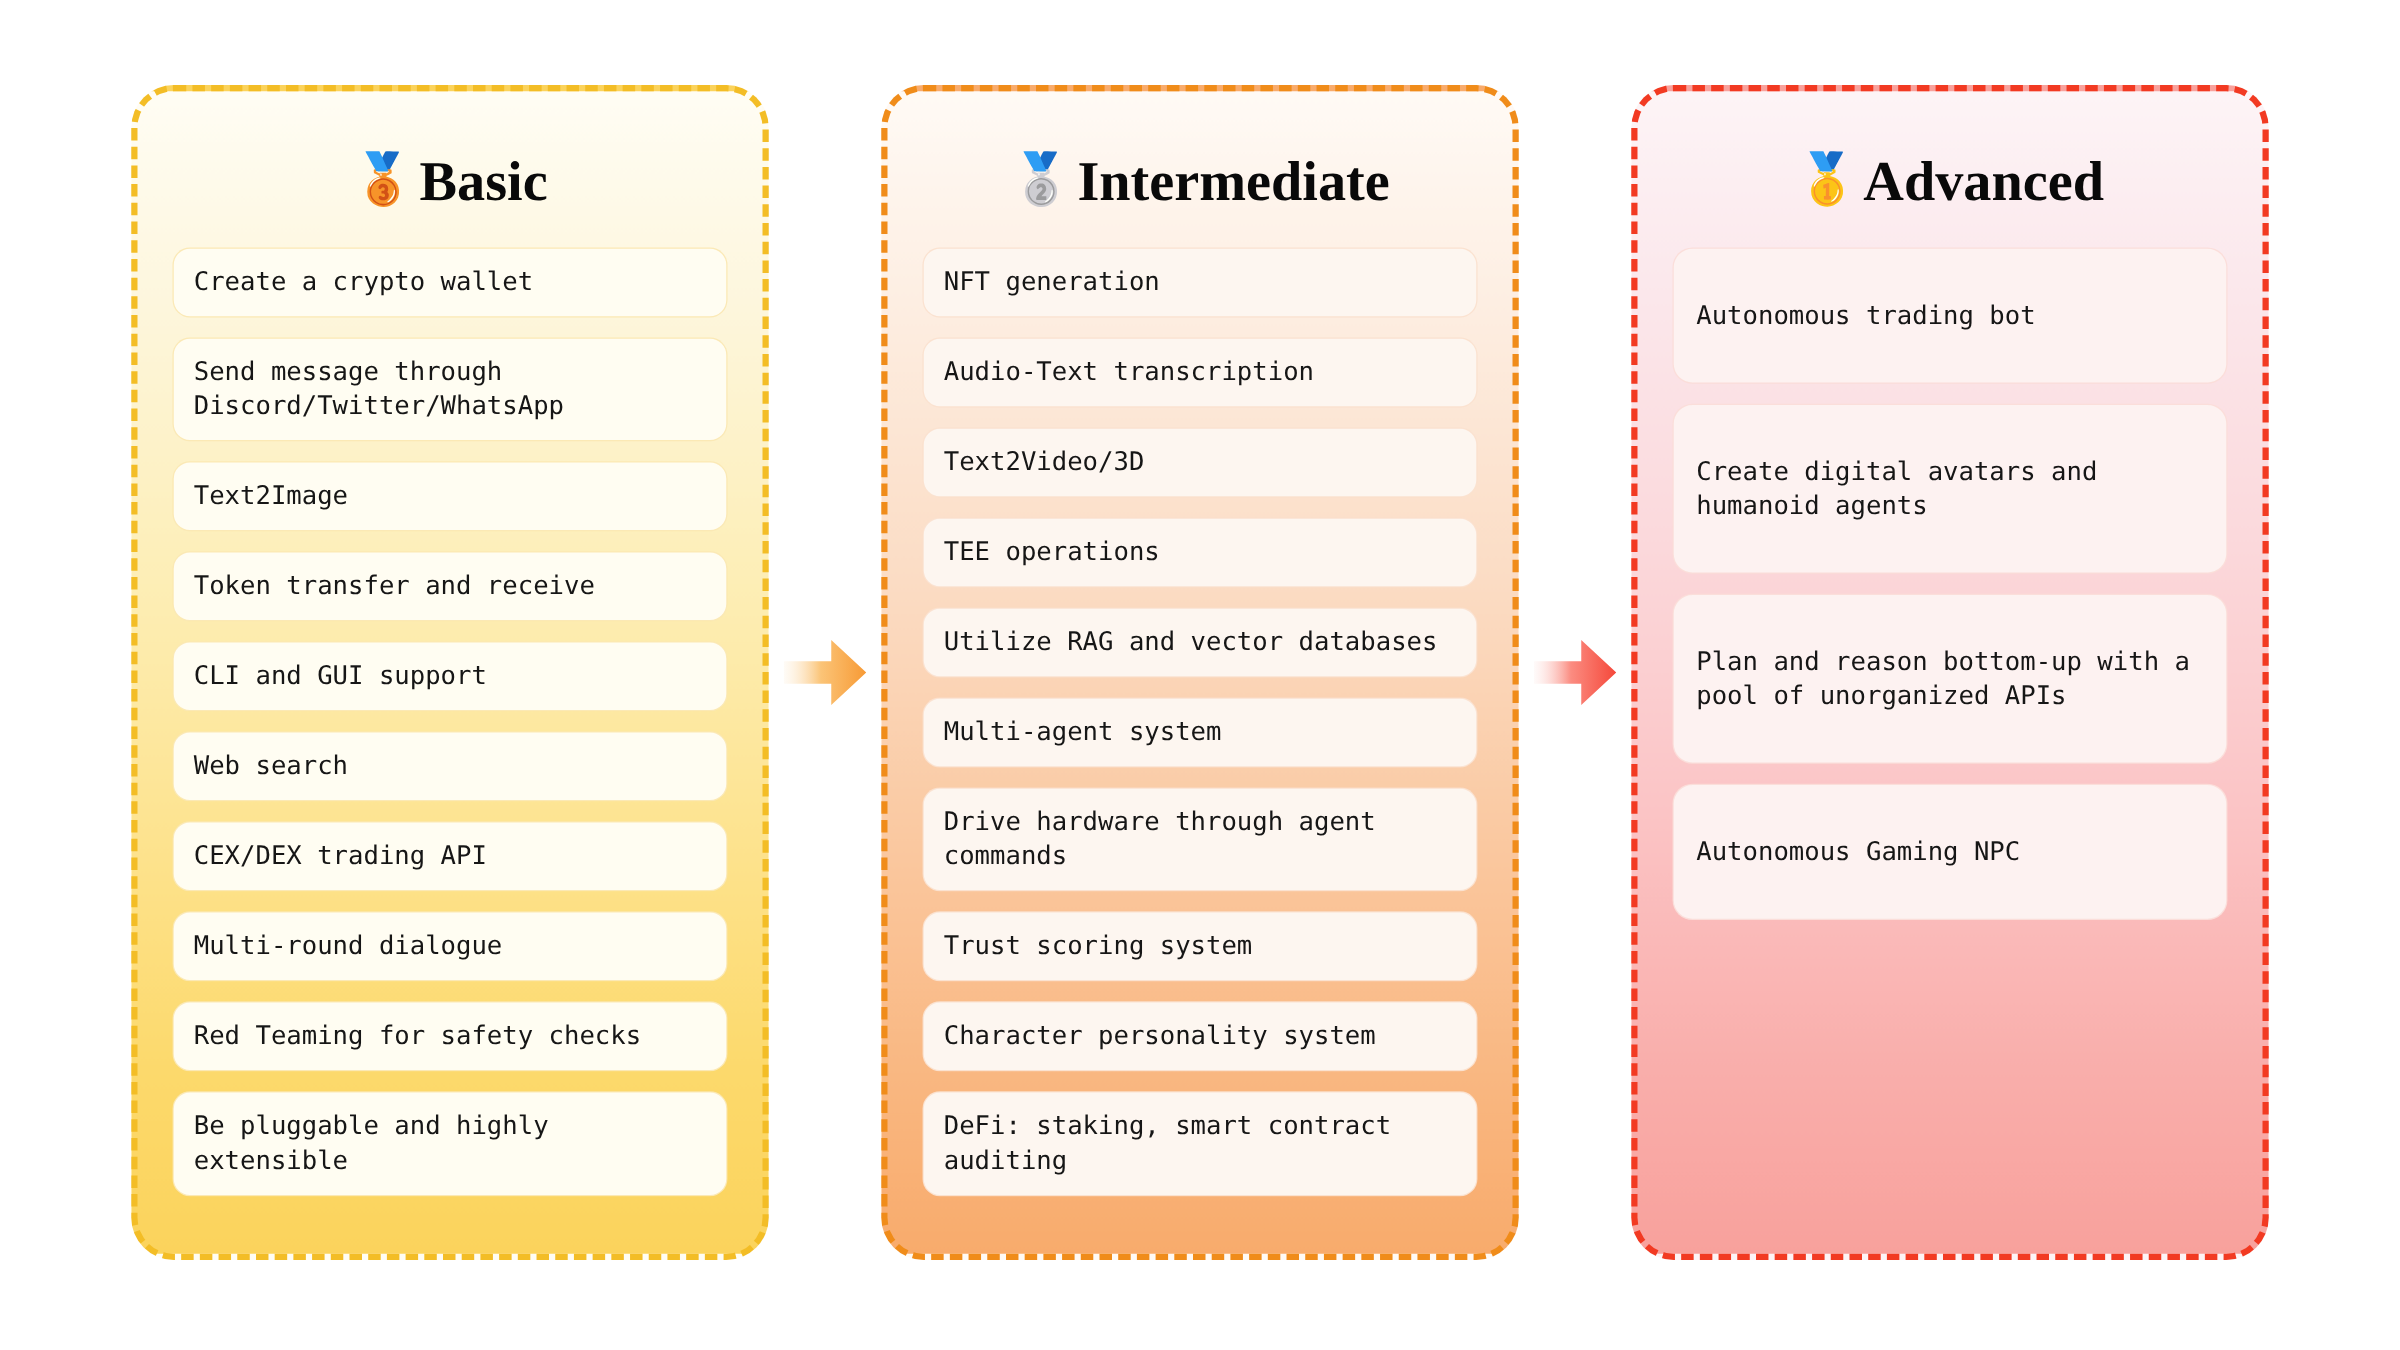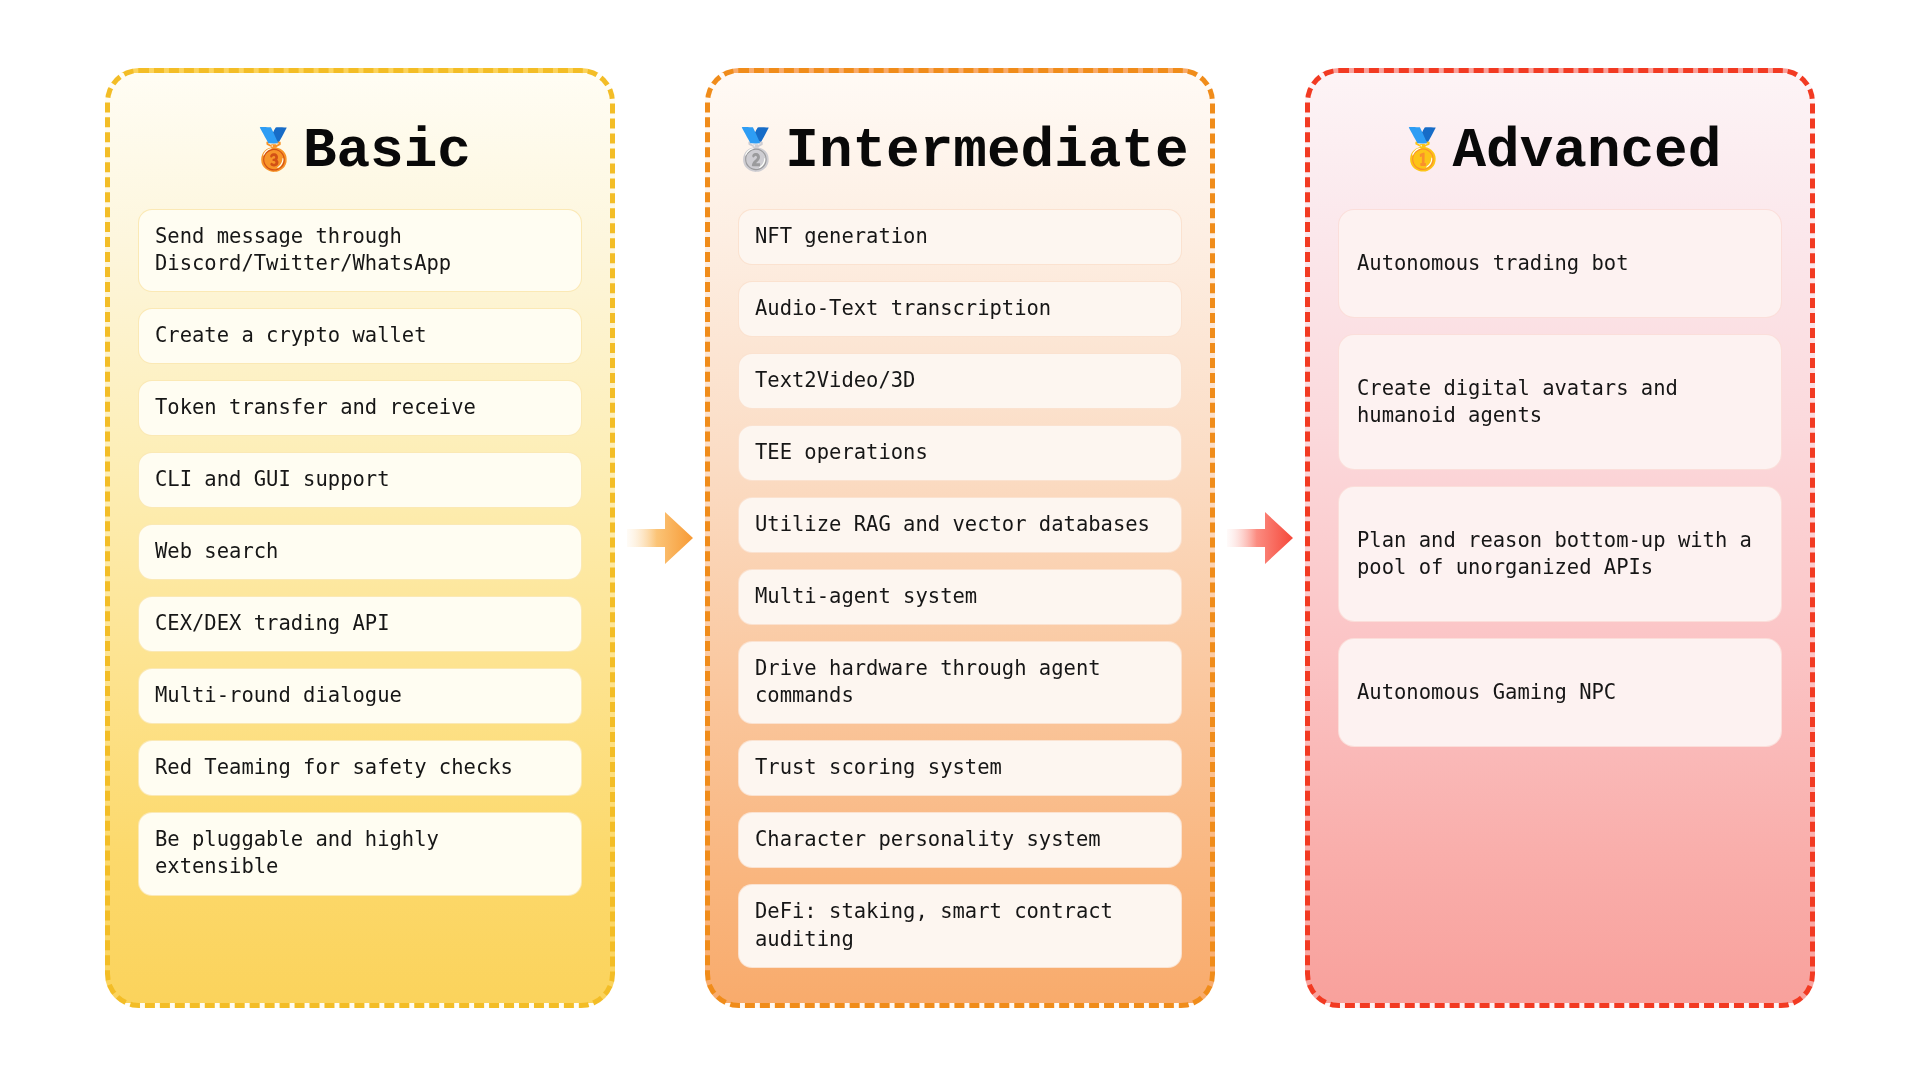--- a/index.html
+++ b/index.html
@@ -79,22 +79,22 @@
     margin: 24px 0 30px 0;
     white-space: nowrap;
   }
   .medal {
     font-size: 40px;
     line-height: 1;
     display: inline-block;
     transform: translateY(-2px);
   }
   .col-title {
-    font-family: Liberation Mono, monospace;
-    font-size: 56px;
+    font-family: Liberation Serif, serif;
+    font-size: 45px;
     font-weight: 700;
     color: #090909;
     letter-spacing: 0px;
     line-height: 1;
   }
 
   
   .items {
     display: flex;
     flex-direction: column;
@@ -143,22 +143,23 @@
 <body>
 
 <div id="stage">
 
   <div class="column col-basic">
     <div class="col-head">
       <span class="medal">🥉</span>
       <span class="col-title">Basic</span>
     </div>
     <div class="items gap-s">
+      <div class="item">Create a crypto wallet</div>
       <div class="item">Send message through Discord/Twitter/WhatsApp</div>
-      <div class="item">Create a crypto wallet</div>
+      <div class="item">Text2Image</div>
       <div class="item">Token transfer and receive</div>
       <div class="item">CLI and GUI support</div>
       <div class="item">Web search</div>
       <div class="item">CEX/DEX trading API</div>
       <div class="item">Multi-round dialogue</div>
       <div class="item">Red Teaming for safety checks</div>
       <div class="item">Be pluggable and highly extensible</div>
     </div>
   </div>
 

